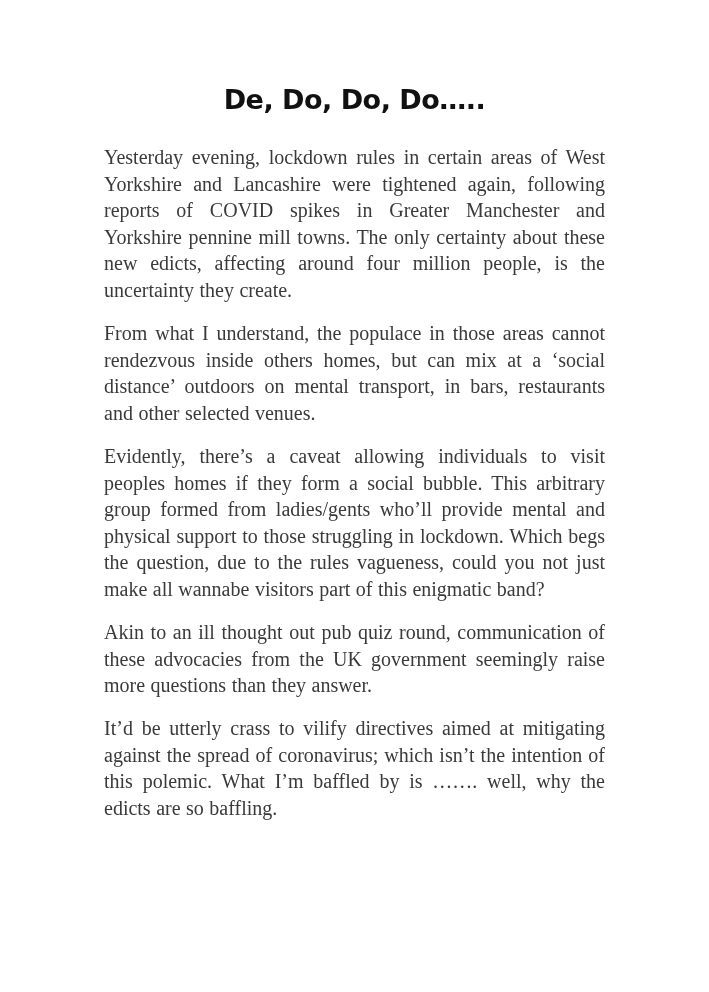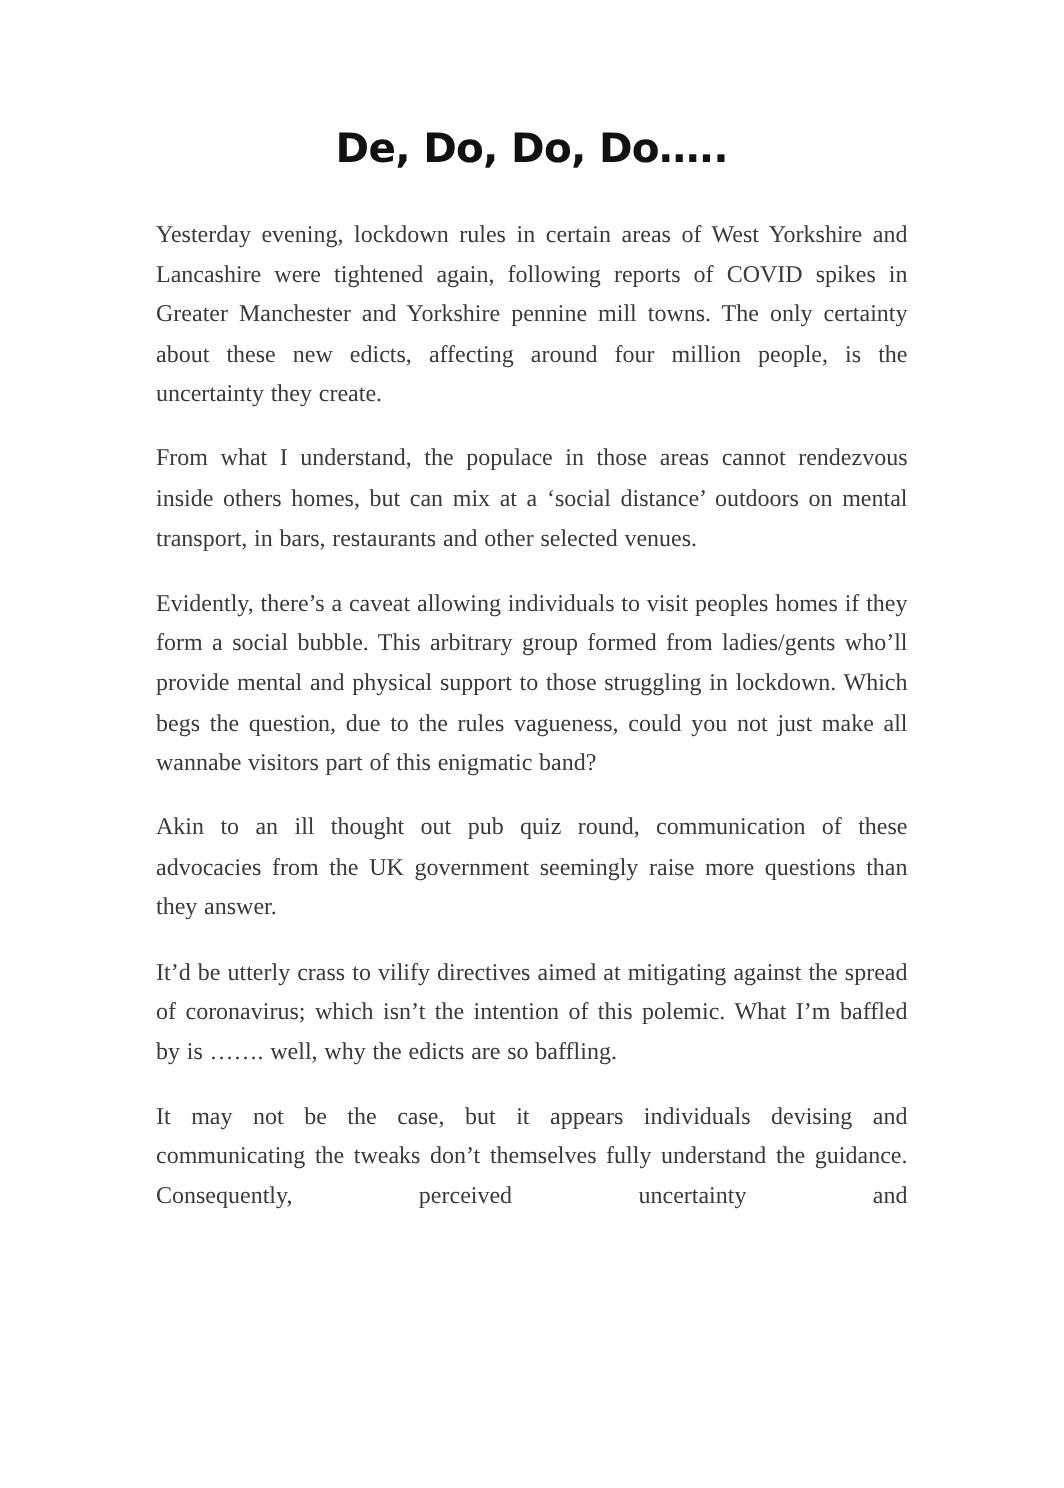--- a/index.html
+++ b/index.html
@@ -37,21 +37,21 @@
     }
     .body-text {
       position: absolute;
       left: 104px;
       top: 144px;
       width: 501px;
     }
     .body-text p {
       margin: 0 0 16.5px 0;
       font-family: "Liberation Serif", serif;
-      font-size: 16px;
+      font-size: 20px;
       line-height: 26.6px;
       color: #3a3a3a;
       text-align: justify;
       word-spacing: 0.5px;
     }
     .body-text p.last-cut {
       text-align-last: justify;
     }
     .page-number {
       position: absolute;
@@ -69,16 +69,15 @@
 
 <div class="page">
   <h1 class="title">De, Do, Do, Do…..</h1>
 
   <div class="body-text">
     <p>Yesterday evening, lockdown rules in certain areas of West Yorkshire and Lancashire were tightened again, following reports of COVID spikes in Greater Manchester and Yorkshire pennine mill towns. The only certainty about these new edicts, affecting around four million people, is the uncertainty they create.</p>
     <p>From what I understand, the populace in those areas cannot rendezvous inside others homes, but can mix at a ‘social distance’ outdoors on mental transport, in bars, restaurants and other selected venues.</p>
     <p>Evidently, there’s a caveat allowing individuals to visit peoples homes if they form a social bubble. This arbitrary group formed from ladies/gents who’ll provide mental and physical support to those struggling in lockdown. Which begs the question, due to the rules vagueness, could you not just make all wannabe visitors part of this enigmatic band?</p>
     <p>Akin to an ill thought out pub quiz round, communication of these advocacies from the UK government seemingly raise more questions than they answer.</p>
     <p>It’d be utterly crass to vilify directives aimed at mitigating against the spread of coronavirus; which isn’t the intention of this polemic. What I’m baffled by is ……. well, why the edicts are so baffling.</p>
-    <p class="last-cut">It may not be the case, but it appears individuals devising and communicating the tweaks don’t themselves fully understand the guidance. Consequently, perceived uncertainty and</p>
   </div>
 
 </div>
 
 </body></html>

